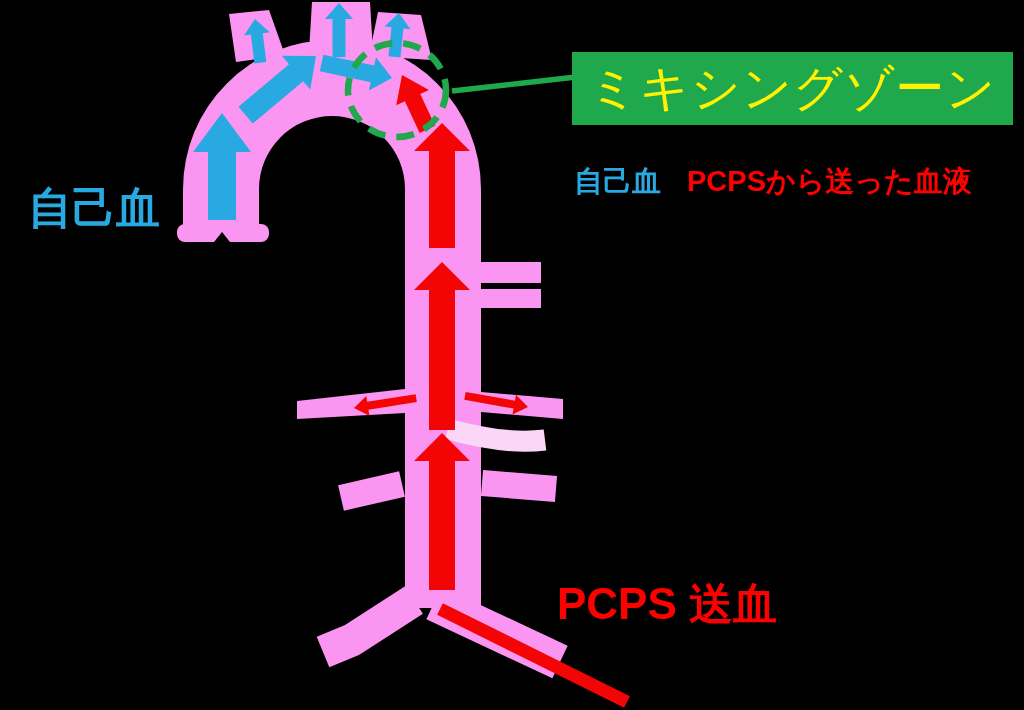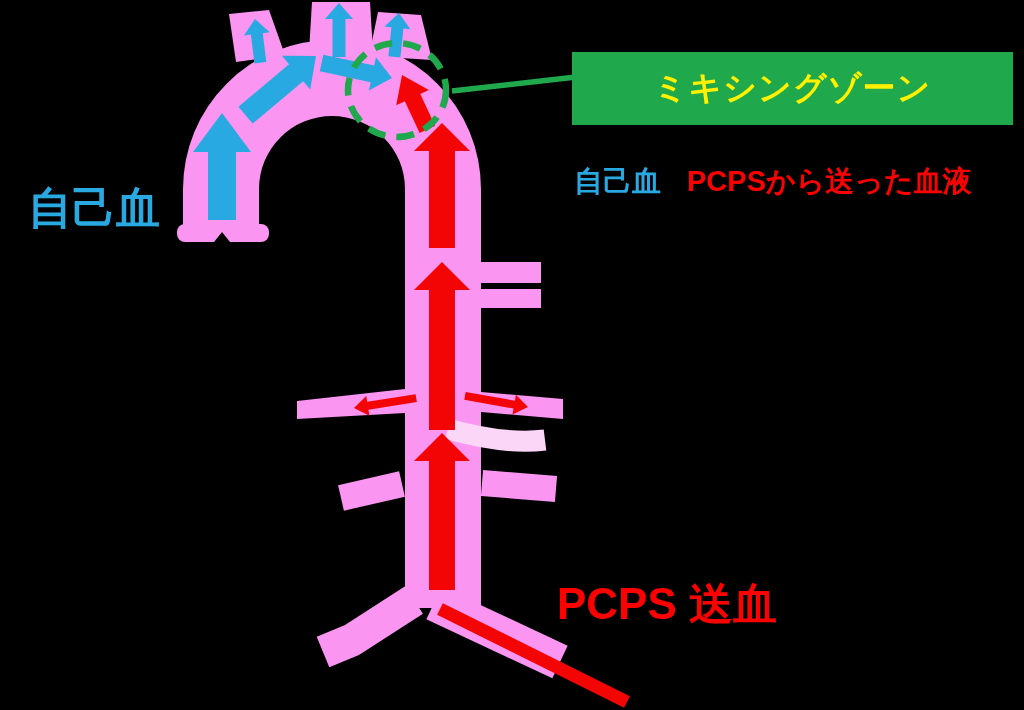--- a/index.html
+++ b/index.html
@@ -20,21 +20,21 @@
   .label{position:absolute;font-weight:bold;white-space:nowrap;line-height:1.1;}
   .own-blood-main{left:28px;top:184px;font-size:44px;color:var(--own-blood-blue);}
   .legend-own{left:574px;top:166px;font-size:29px;color:var(--own-blood-blue);}
   .legend-pcps{left:687px;top:166px;font-size:29px;color:var(--label-red);}
   .pcps-supply{left:557px;top:580px;font-size:44px;color:var(--label-red);}
   .mixing-box{
     position:absolute;left:572px;top:52px;width:441px;height:73px;
     background:var(--zone-green);display:flex;align-items:center;justify-content:center;
   }
   .mixing-box span{
-    font-weight:bold;font-size:33px;color:var(--zone-label-yellow);
+    font-weight:normal;font-size:49px;color:var(--zone-label-yellow);
     letter-spacing:1px;white-space:nowrap;
   }
 </style>
 </head>
 <body>
 
 <div class="stage">
 
   <svg width="1024" height="710" viewBox="0 0 1024 710">
 

